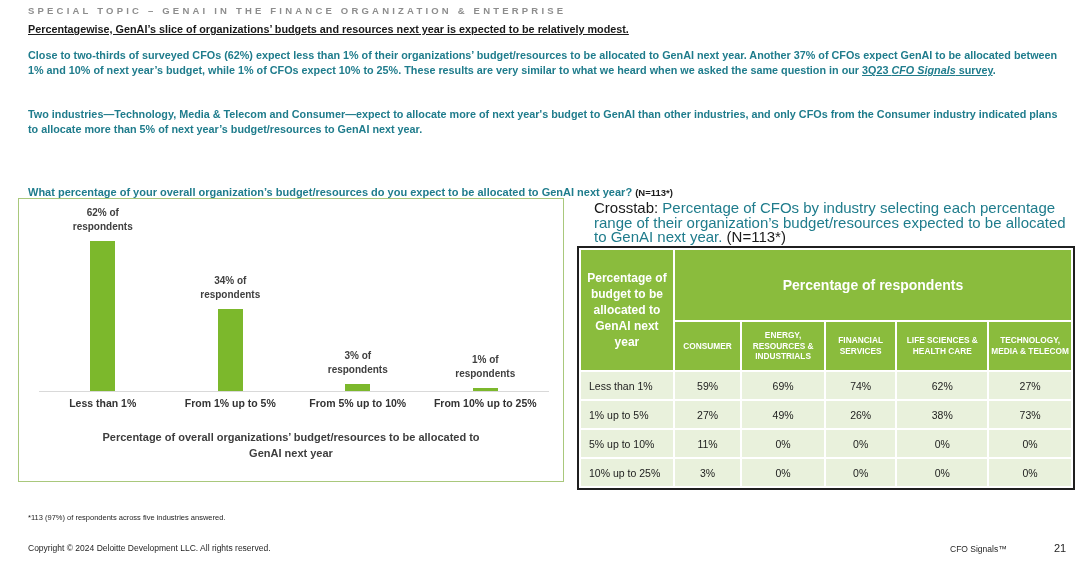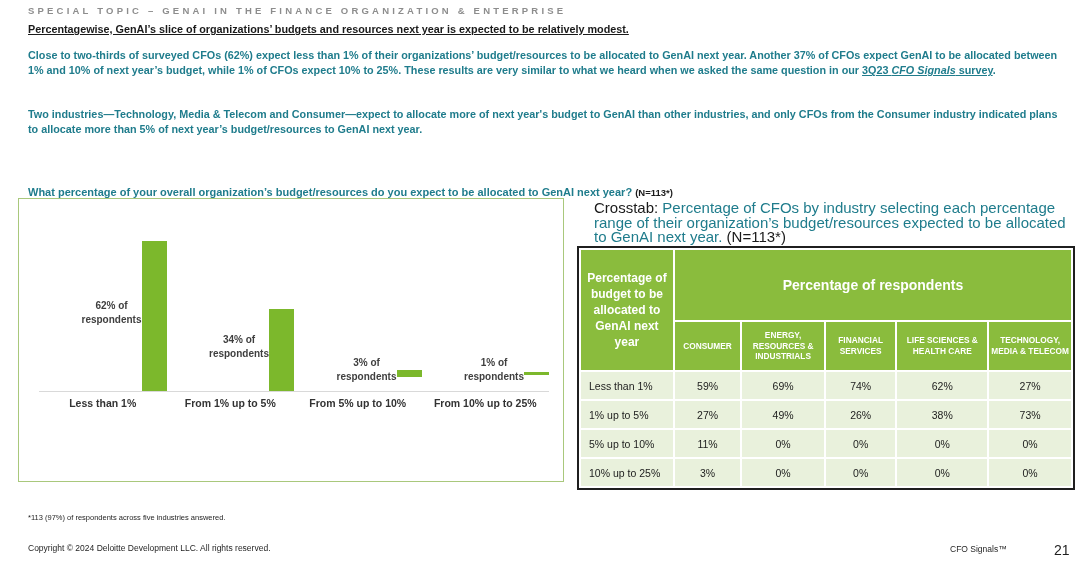--- a/index.html
+++ b/index.html
@@ -12,21 +12,21 @@
   .topic{left:28px;top:5px;font-size:9.5px;font-weight:bold;letter-spacing:3.2px;color:#8d8d8d;}
   .intro{left:28px;top:23px;font-size:10.8px;font-weight:bold;color:#1a1a1a;text-decoration:underline;}
   .para{left:28px;top:48px;width:1032px;font-size:10.8px;font-weight:bold;color:#1f7c8c;line-height:15.2px;}
   .para2{top:107px;}
   .para a{color:#1f7c8c;text-decoration:underline;cursor:pointer;}
   .question{left:28px;top:166px;font-size:11px;font-weight:bold;color:#1f7c8c;margin-top:20px;}
   .question .nlabel{font-size:9.5px;color:#1a1a1a;}
   
   .chart-box{left:18px;top:198px;width:544px;height:282px;border:1px solid #a9c87c;background:#fff;}
   .plot{margin:0 14px 0 20px;height:192px;display:flex;align-items:flex-end;border-bottom:1px solid #d9d9d9;}
-  .bar-group{flex:1;display:flex;flex-direction:row;align-items:center;justify-content:flex-end;}
+  .bar-group{flex:1;display:flex;flex-direction:column;align-items:center;justify-content:flex-end;}
   .bar-label{font-size:10px;font-weight:bold;color:#3f3f3f;text-align:center;line-height:1.4;white-space:pre-line;margin-bottom:7px;}
   .bar{width:25px;background:#7cb82c;}
   .cats{margin:5px 14px 0 20px;display:flex;}
   .cat{flex:1;text-align:center;font-size:10.5px;font-weight:bold;color:#333;}
   .chart-caption{margin:21px 30px 0 30px;text-align:center;font-size:11px;font-weight:bold;color:#3d3d3d;line-height:1.45;white-space:pre-line;}
   
   .crosstab-head{left:594px;top:201px;width:480px;font-size:15px;font-weight:normal;color:#1a1a1a;line-height:14.5px;}
   .crosstab-head .teal{color:#1f7c8c;}
   .xtab{left:577px;top:246px;}
   table.xt{border-collapse:separate;border-spacing:2px;background:#ffffff;border:2px solid #1f1f1f;table-layout:fixed;width:498px;}
@@ -34,21 +34,21 @@
   th.hgreen{background:#8abc3d;color:#ffffff;font-weight:bold;text-align:center;vertical-align:middle;}
   th.rowhead{font-size:12px;line-height:1.35;padding:0 4px;}
   th.grouphead{font-size:14px;height:68px;}
   th.colhead{font-size:8.3px;line-height:1.3;height:44px;padding:2px 2px;}
   td.cell{background:#e9f1dc;color:#1c1c1c;font-size:10.5px;text-align:center;height:25px;vertical-align:middle;}
   td.rowlabel{text-align:left;padding-left:8px;}
   
   .footnote{left:28px;top:513px;font-size:7.5px;color:#1f1f1f;}
   .copyright{left:28px;top:543px;font-size:8.5px;color:#1f1f1f;}
   .brand{left:950px;top:544px;font-size:8.5px;color:#1f1f1f;}
-  .pagenum{left:1054px;top:542px;font-size:14px;color:#1f1f1f;}
+  .pagenum{left:1054px;top:542px;font-size:11px;color:#1f1f1f;}
 </style>
 </head>
 <body>
 
 <div class="abs topic">SPECIAL TOPIC – GENAI IN THE FINANCE ORGANIZATION &amp; ENTERPRISE</div>
 <div class="abs intro">Percentagewise, GenAI’s slice of organizations’ budgets and resources next year is expected to be relatively modest.</div>
 
 <div class="abs para">
   <span>Close to two-thirds of surveyed CFOs (62%) expect less than 1% of their organizations’ budget/resources to be allocated to GenAI next year. Another 37% of CFOs expect GenAI to be allocated between 1% and 10% of next year’s budget, while 1% of CFOs expect 10% to 25%. These results are very similar to what we heard when we asked the same question in our </span><a><span>3Q23 </span><i>CFO Signals</i><span> survey</span></a><span>.</span>
 </div>
@@ -82,20 +82,22 @@
 respondents</div>
       <div class="bar" style="height: 3px; background: rgb(124, 184, 44);"></div>
     </div>
   </div>
   <div class="cats">
     <div class="cat">Less than 1%</div>
     <div class="cat">From 1% up to 5%</div>
     <div class="cat">From 5% up to 10%</div>
     <div class="cat">From 10% up to 25%</div>
   </div>
+  <div class="chart-caption">Percentage of overall organizations’ budget/resources to be allocated to
+GenAI next year</div>
 </div>
 
 <div class="abs crosstab-head">
   <span>Crosstab: </span><span class="teal">Percentage of CFOs by industry selecting each percentage range of their organization’s budget/resources expected to be allocated to GenAI next year.</span><span> (N=113*)</span>
 </div>
 
 <div class="abs xtab">
   <table class="xt">
     <colgroup>
       <col style="width:90px">

